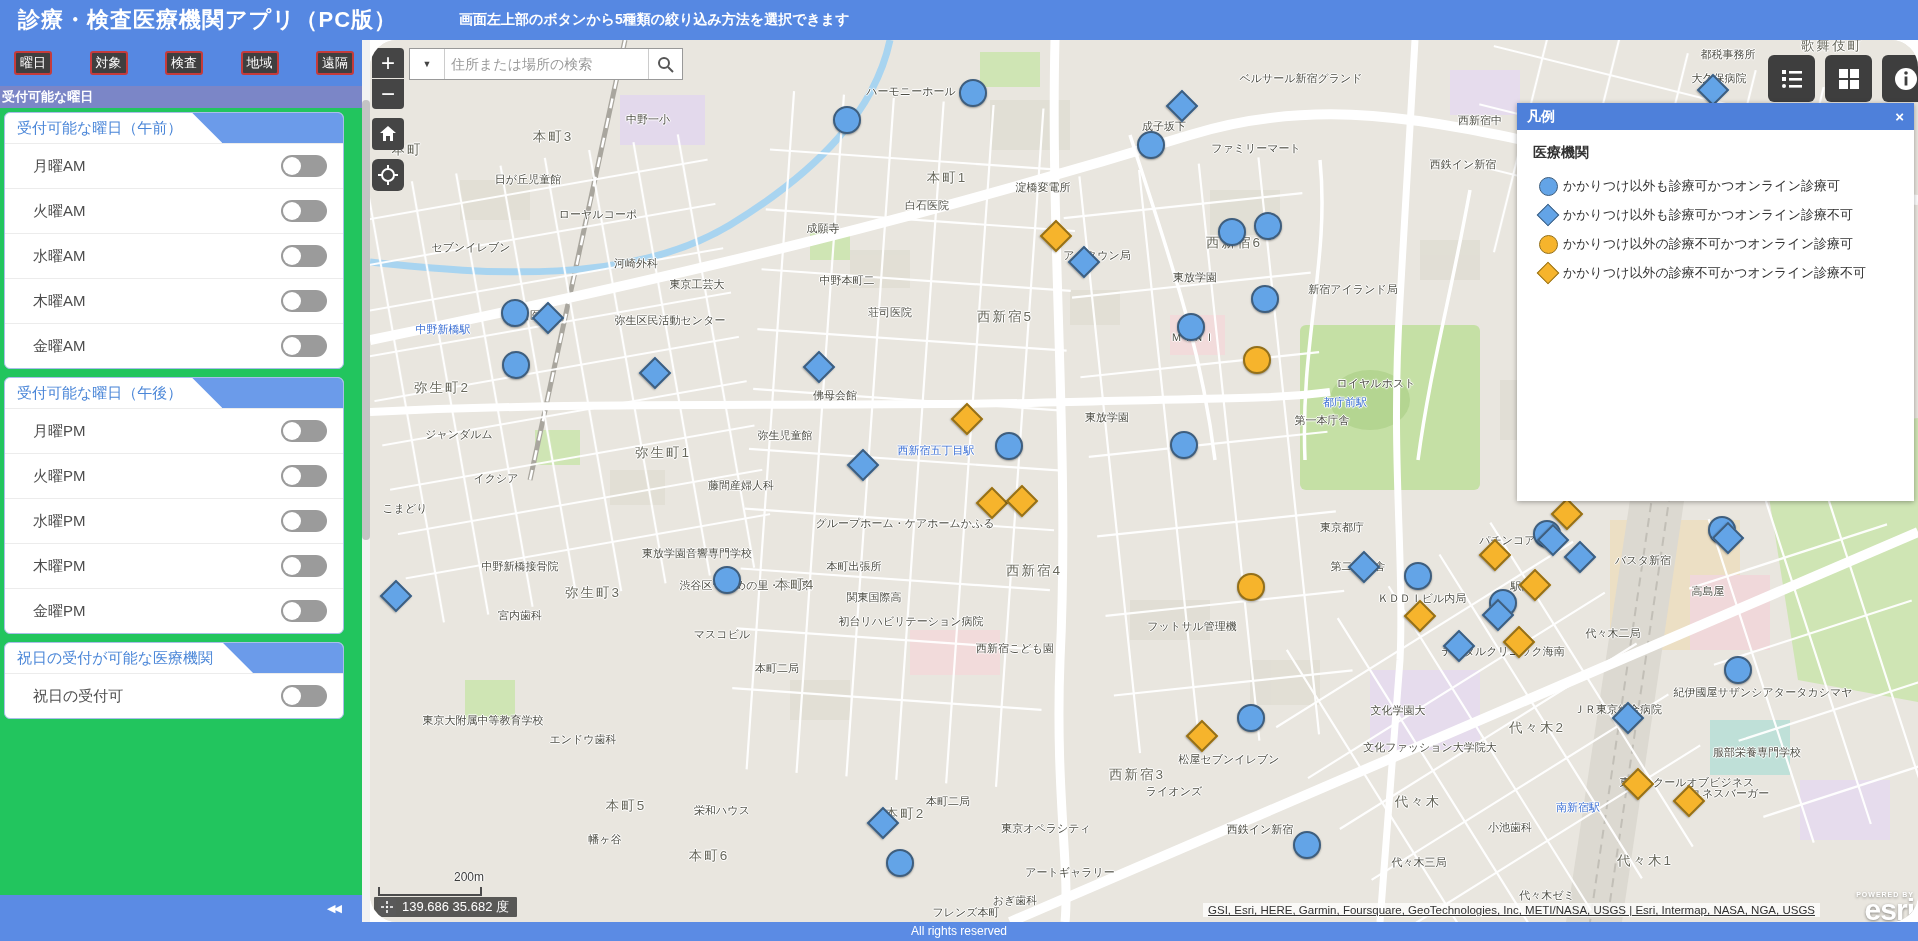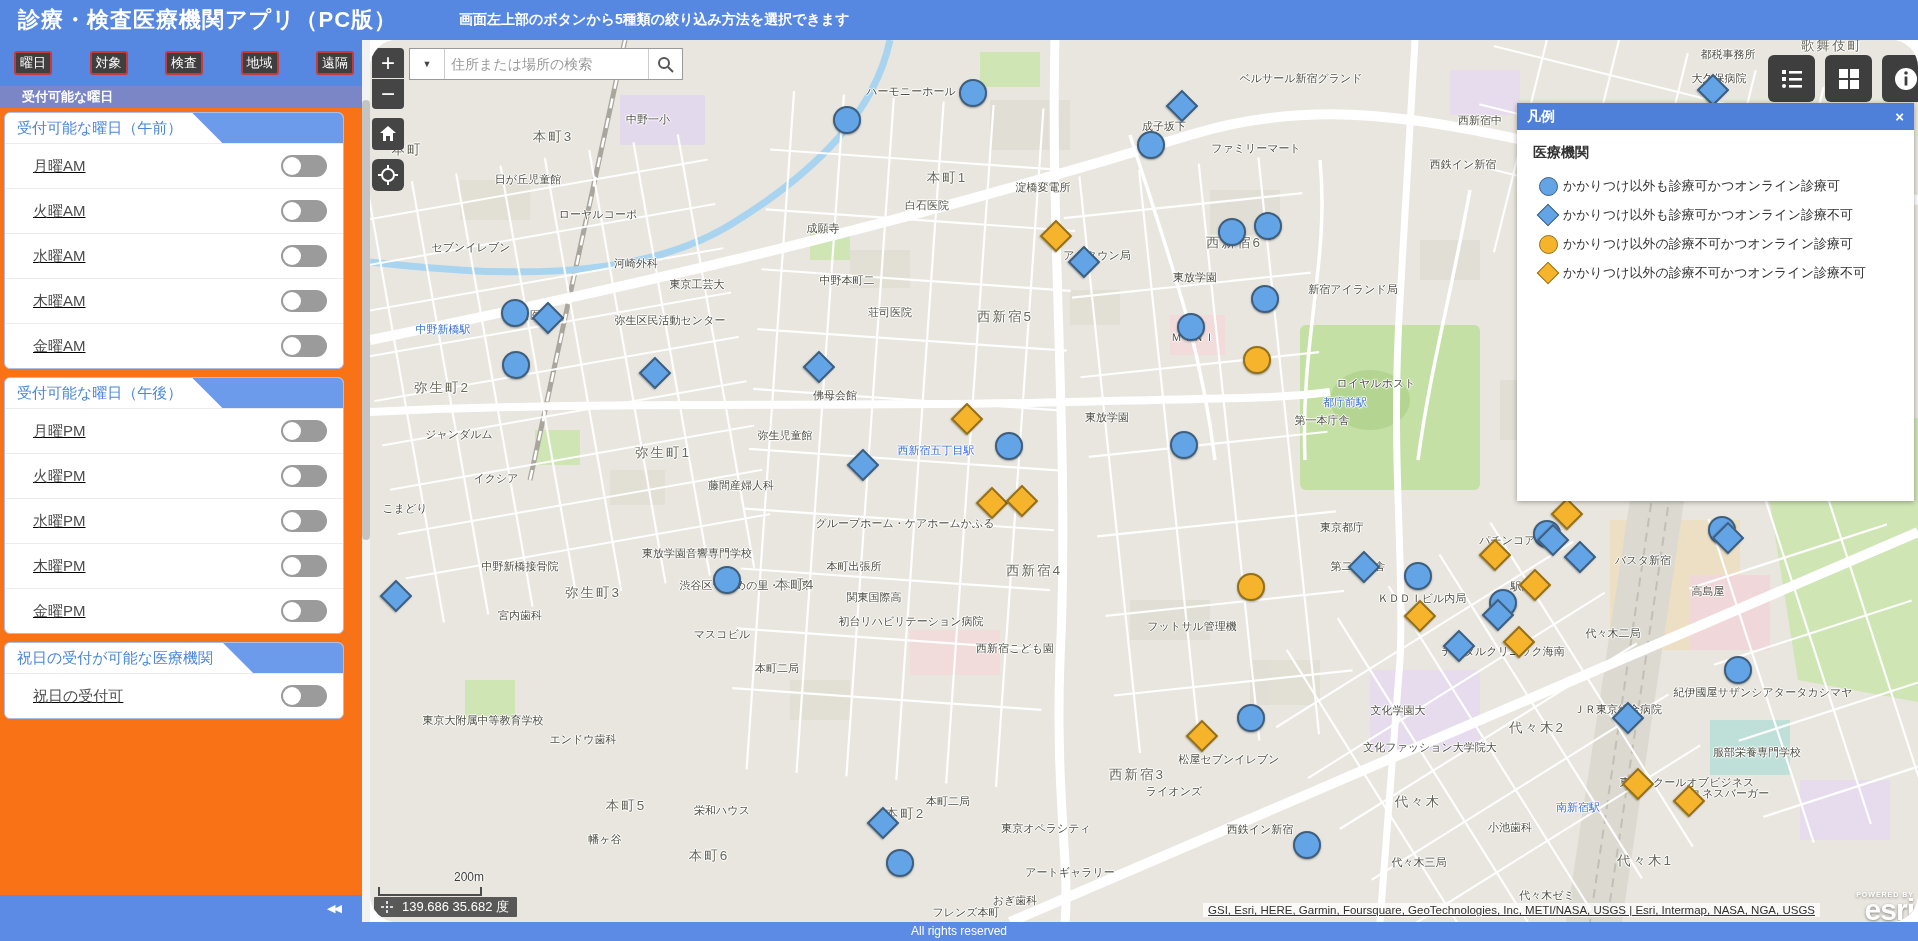--- a/index.html
+++ b/index.html
@@ -10,28 +10,28 @@
   .hdr{position:absolute;left:0;top:0;width:100%;height:40px;background:#5688E2;
        display:flex;align-items:center;color:#fff;z-index:50;}
   .hdr .title{font-size:22px;font-weight:bold;margin-left:18px;letter-spacing:1px;}
   .hdr .subtitle{font-size:14px;font-weight:bold;margin-left:62px;}
 
   
   .ftr{position:absolute;left:0;bottom:0;width:100%;height:19px;background:#5B8BE4;
        color:#fff;font-size:12px;text-align:center;line-height:18px;z-index:60;}
 
   
-  .sidebar{position:absolute;left:0;top:40px;width:370px;height:882px;background:#f97316;z-index:40;}
+  .sidebar{position:absolute;left:0;top:40px;width:370px;height:882px;background:#22c55e;z-index:40;}
   .tabs-bar{height:46px;background:#5688E2;display:flex;align-items:center;
             justify-content:space-between;padding:0 16px 0 14px;}
   .ftab{background:#3F3F3F;color:#fff;border:2px solid #C53B3B;border-radius:3px;
         font-size:13px;padding:2px 4px;cursor:pointer;font-family:inherit;line-height:1.2;}
   .section-bar{height:22px;background:#7B86C7;color:#fff;font-size:13px;font-weight:bold;
-               line-height:22px;padding-left:22px;}
-  .cards{padding:2px 26px 0 4px;text-decoration:underline;}
+               line-height:22px;padding-left:2px;}
+  .cards{padding:2px 26px 0 4px;}
   .card{border:1px solid #A9BEE9;border-radius:6px;margin-top:2px;margin-bottom:8px;
         overflow:hidden;background:#fff;}
   .card-head{height:30px;background:#6B9BEA;position:relative;}
   .tab-chip{position:absolute;left:0;top:0;height:30px;background:#fff;color:#4a86d8;
             font-size:15px;display:flex;align-items:center;padding:0 40px 0 12px;
             clip-path:polygon(0 0,calc(100% - 30px) 0,100% 100%,0 100%);}
   .row{height:44px;display:flex;align-items:center;justify-content:space-between;
        padding:0 16px 0 28px;border-top:1px solid #ececec;}
   .row:first-of-type{border-top:none;}
   .row .lbl{font-size:15px;color:#4d4d4d;}

